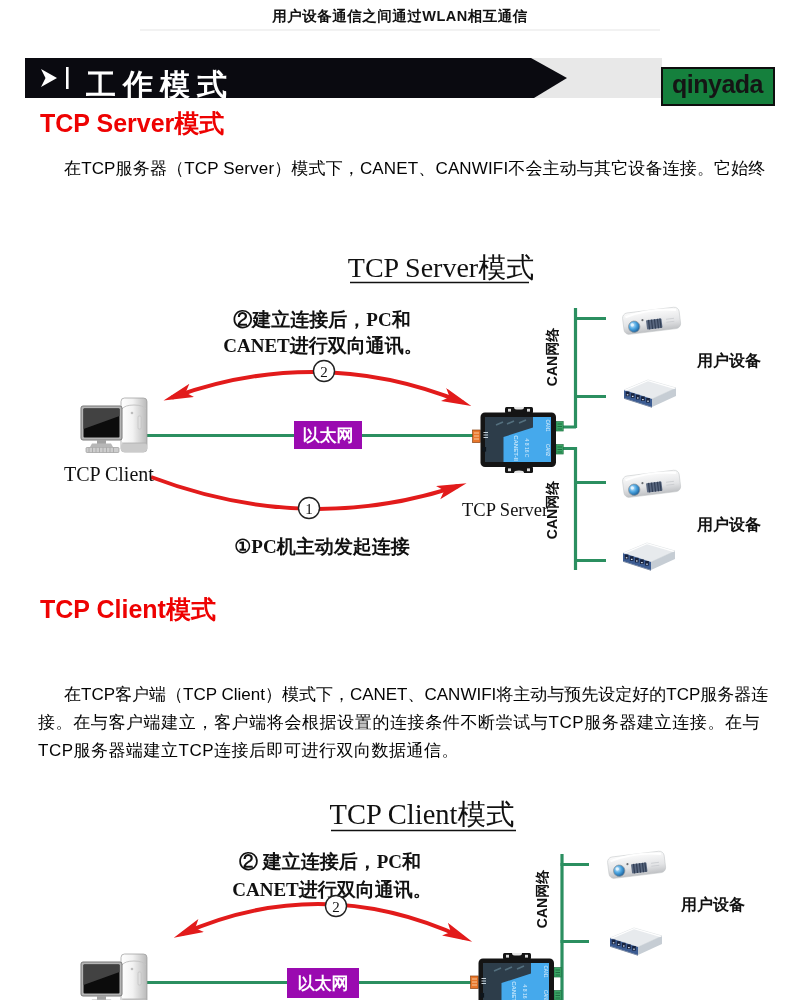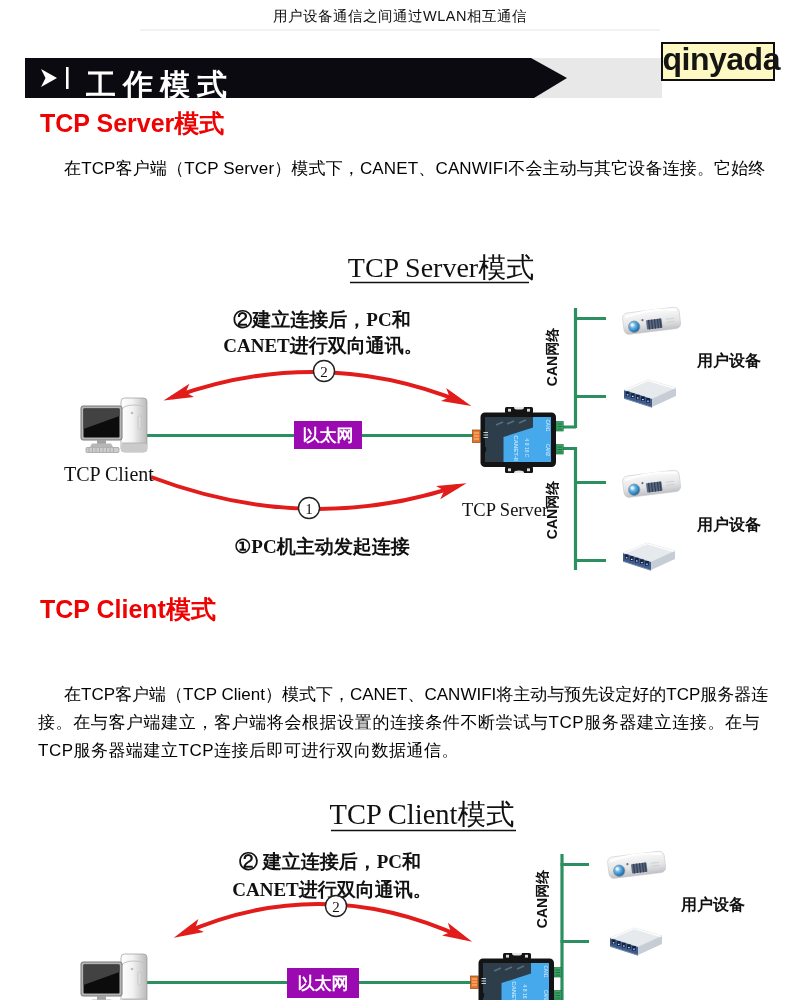--- a/index.html
+++ b/index.html
@@ -1,40 +1,40 @@
 <!DOCTYPE html>
 <html><head><meta charset="utf-8">
 <style>
 html,body{margin:0;padding:0;width:800px;height:1000px;background:#fff;overflow:hidden}
 body{font-family:"Liberation Sans",sans-serif;position:relative}
 .abs{position:absolute}
-.hdr{top:7px;left:0;width:800px;text-align:center;font-size:14.5px;font-weight:normal;color:#111;letter-spacing:.5px}
+.hdr{top:7px;left:0;width:800px;text-align:center;font-size:14.5px;font-weight:bold;color:#111;letter-spacing:.5px}
 .hdrline{top:29px;left:140px;width:520px;height:2px;background:#f2f2f2}
 .strip{left:520px;top:58px;width:142px;height:40px;background:#e8e8e8}
-.qbox{left:660.5px;top:42px;width:110px;height:35px;border:2.5px solid #0e0e0e;background:#fef9c3;text-align:center;line-height:31px;font-size:32px;font-weight:bold;color:#151515;letter-spacing:-0.5px}
+.qbox{left:660.5px;top:67px;width:110px;height:35px;border:2.5px solid #0e0e0e;background:#15803d;text-align:center;line-height:31px;font-size:25px;font-weight:bold;color:#151515;letter-spacing:-0.5px}
 .btxt{left:86px;top:64.5px;font-size:30px;font-weight:bold;color:#fff;letter-spacing:7px;white-space:nowrap}
 .h1r{left:40px;top:107px;font-size:25px;font-weight:bold;color:#ee0202;white-space:nowrap;letter-spacing:0px}
 .para{left:38px;font-size:17px;color:#040404;white-space:nowrap;letter-spacing:0.4px}
 .para div{height:28px;line-height:28px}
 .ind{padding-left:26px}
 </style></head>
 <body>
 <div class="abs hdr">用户设备通信之间通过WLAN相互通信</div>
 <div class="abs hdrline"></div>
 <div class="abs strip"></div>
 <svg class="abs" style="left:0;top:58px" width="800" height="40" viewBox="0 0 800 40">
 <polygon points="25,0 531,0 567,20 534,40 25,40" fill="#0a0a10"></polygon>
 <polygon points="41,11 57,20 41,29 45.5,20" fill="#fff"></polygon>
 <rect x="66" y="9" width="2.6" height="22" fill="#fff"></rect>
 </svg>
 <div class="abs btxt">工作模式</div>
 <div class="abs qbox">qinyada</div>
 <div class="abs h1r">TCP Server模式</div>
 <div class="abs para" style="top:155px">
-<div class="ind" style="letter-spacing:0.15px">在TCP客户端（TCP Server）模式下，CANET、CANWIFI不会主动与其它设备连接。它始终</div>
+<div class="ind" style="letter-spacing:0.15px">在TCP服务器（TCP Server）模式下，CANET、CANWIFI不会主动与其它设备连接。它始终</div>
 </div>
 <div class="abs h1r" style="top:593px">TCP Client模式</div>
 <div class="abs para" style="top:681px">
 <div class="ind" style="letter-spacing:0px">在TCP客户端（TCP Client）模式下，CANET、CANWIFI将主动与预先设定好的TCP服务器连</div>
 <div style="letter-spacing:0.6px">接。在与客户端建立，客户端将会根据设置的连接条件不断尝试与TCP服务器建立连接。在与</div>
 <div style="letter-spacing:0.5px">TCP服务器端建立TCP连接后即可进行双向数据通信。</div>
 </div>
 <svg class="abs" style="left:0;top:240px" width="800" height="345" viewBox="0 0 800 345">
 <defs>
 <marker id="ah" markerWidth="32" markerHeight="15" refX="21" refY="7" orient="auto-start-reverse" markerUnits="userSpaceOnUse">

